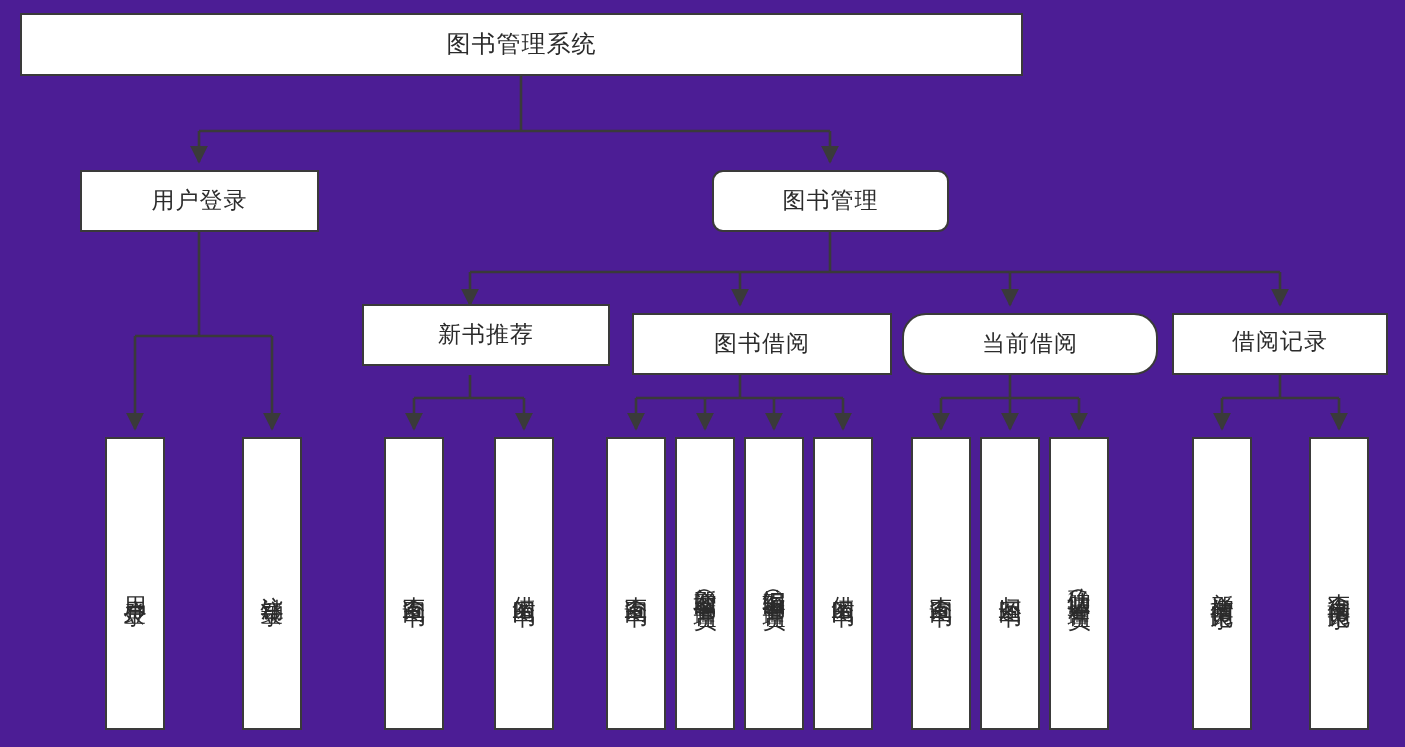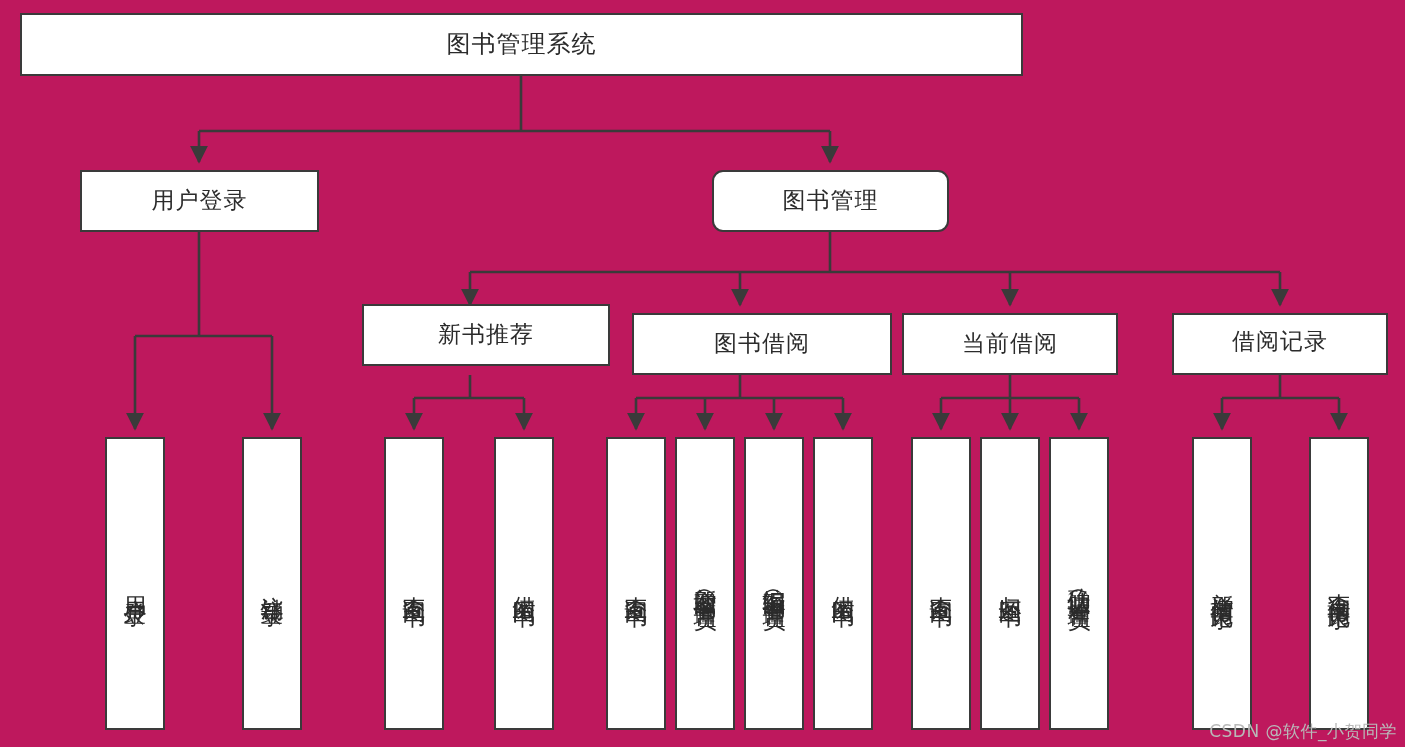--- a/index.html
+++ b/index.html
@@ -8,21 +8,21 @@
     padding: 0;
     background: #ffffff;
   }
   body {
     font-family: "DejaVu Sans", "Liberation Sans", sans-serif;
   }
   #canvas {
     position: relative;
     width: 1405px;
     height: 747px;
-    background: #be185d;
+    background: #4c1d95;
     overflow: hidden;
   }
   svg.wires {
     position: absolute;
     left: 0;
     top: 0;
     width: 1405px;
     height: 747px;
     pointer-events: none;
   }
@@ -135,21 +135,21 @@
   <div class="node h" style="left:712px; top:170px; width:237px; height:62px;border-radius:11px;">
     <span>图书管理</span>
   </div>
 
   <div class="node h" style="left:362px; top:304px; width:248px; height:62px;">
     <span>新书推荐</span>
   </div>
   <div class="node h" style="left:632px; top:313px; width:260px; height:62px;">
     <span>图书借阅</span>
   </div>
-  <div class="node h" style="left:902px; top:313px; width:216px; height:62px;">
+  <div class="node h" style="left:902px; top:313px; width:256px; height:62px;border-radius:24px;">
     <span>当前借阅</span>
   </div>
   <div class="node h" style="left:1172px; top:313px; width:216px; height:62px;font-family:Liberation Mono, monospace;">
     <span>借阅记录</span>
   </div>
 
   <div class="node v" style="left:105px; top:437px; width:60px; height:293px;">
     <span class="vtext">用户登录</span>
   </div>
   <div class="node v" style="left:242px; top:437px; width:60px; height:293px;">
@@ -186,15 +186,14 @@
     <span class="vtext">确认归还（管理员）</span>
   </div>
 
   <div class="node v" style="left:1192px; top:437px; width:60px; height:293px;">
     <span class="vtext">新增借阅记录</span>
   </div>
   <div class="node v" style="left:1309px; top:437px; width:60px; height:293px;">
     <span class="vtext">查询借阅记录</span>
   </div>
 
-  <div class="watermark">CSDN @软件_小贺同学</div>
 
 </div>
 
 </body></html>

